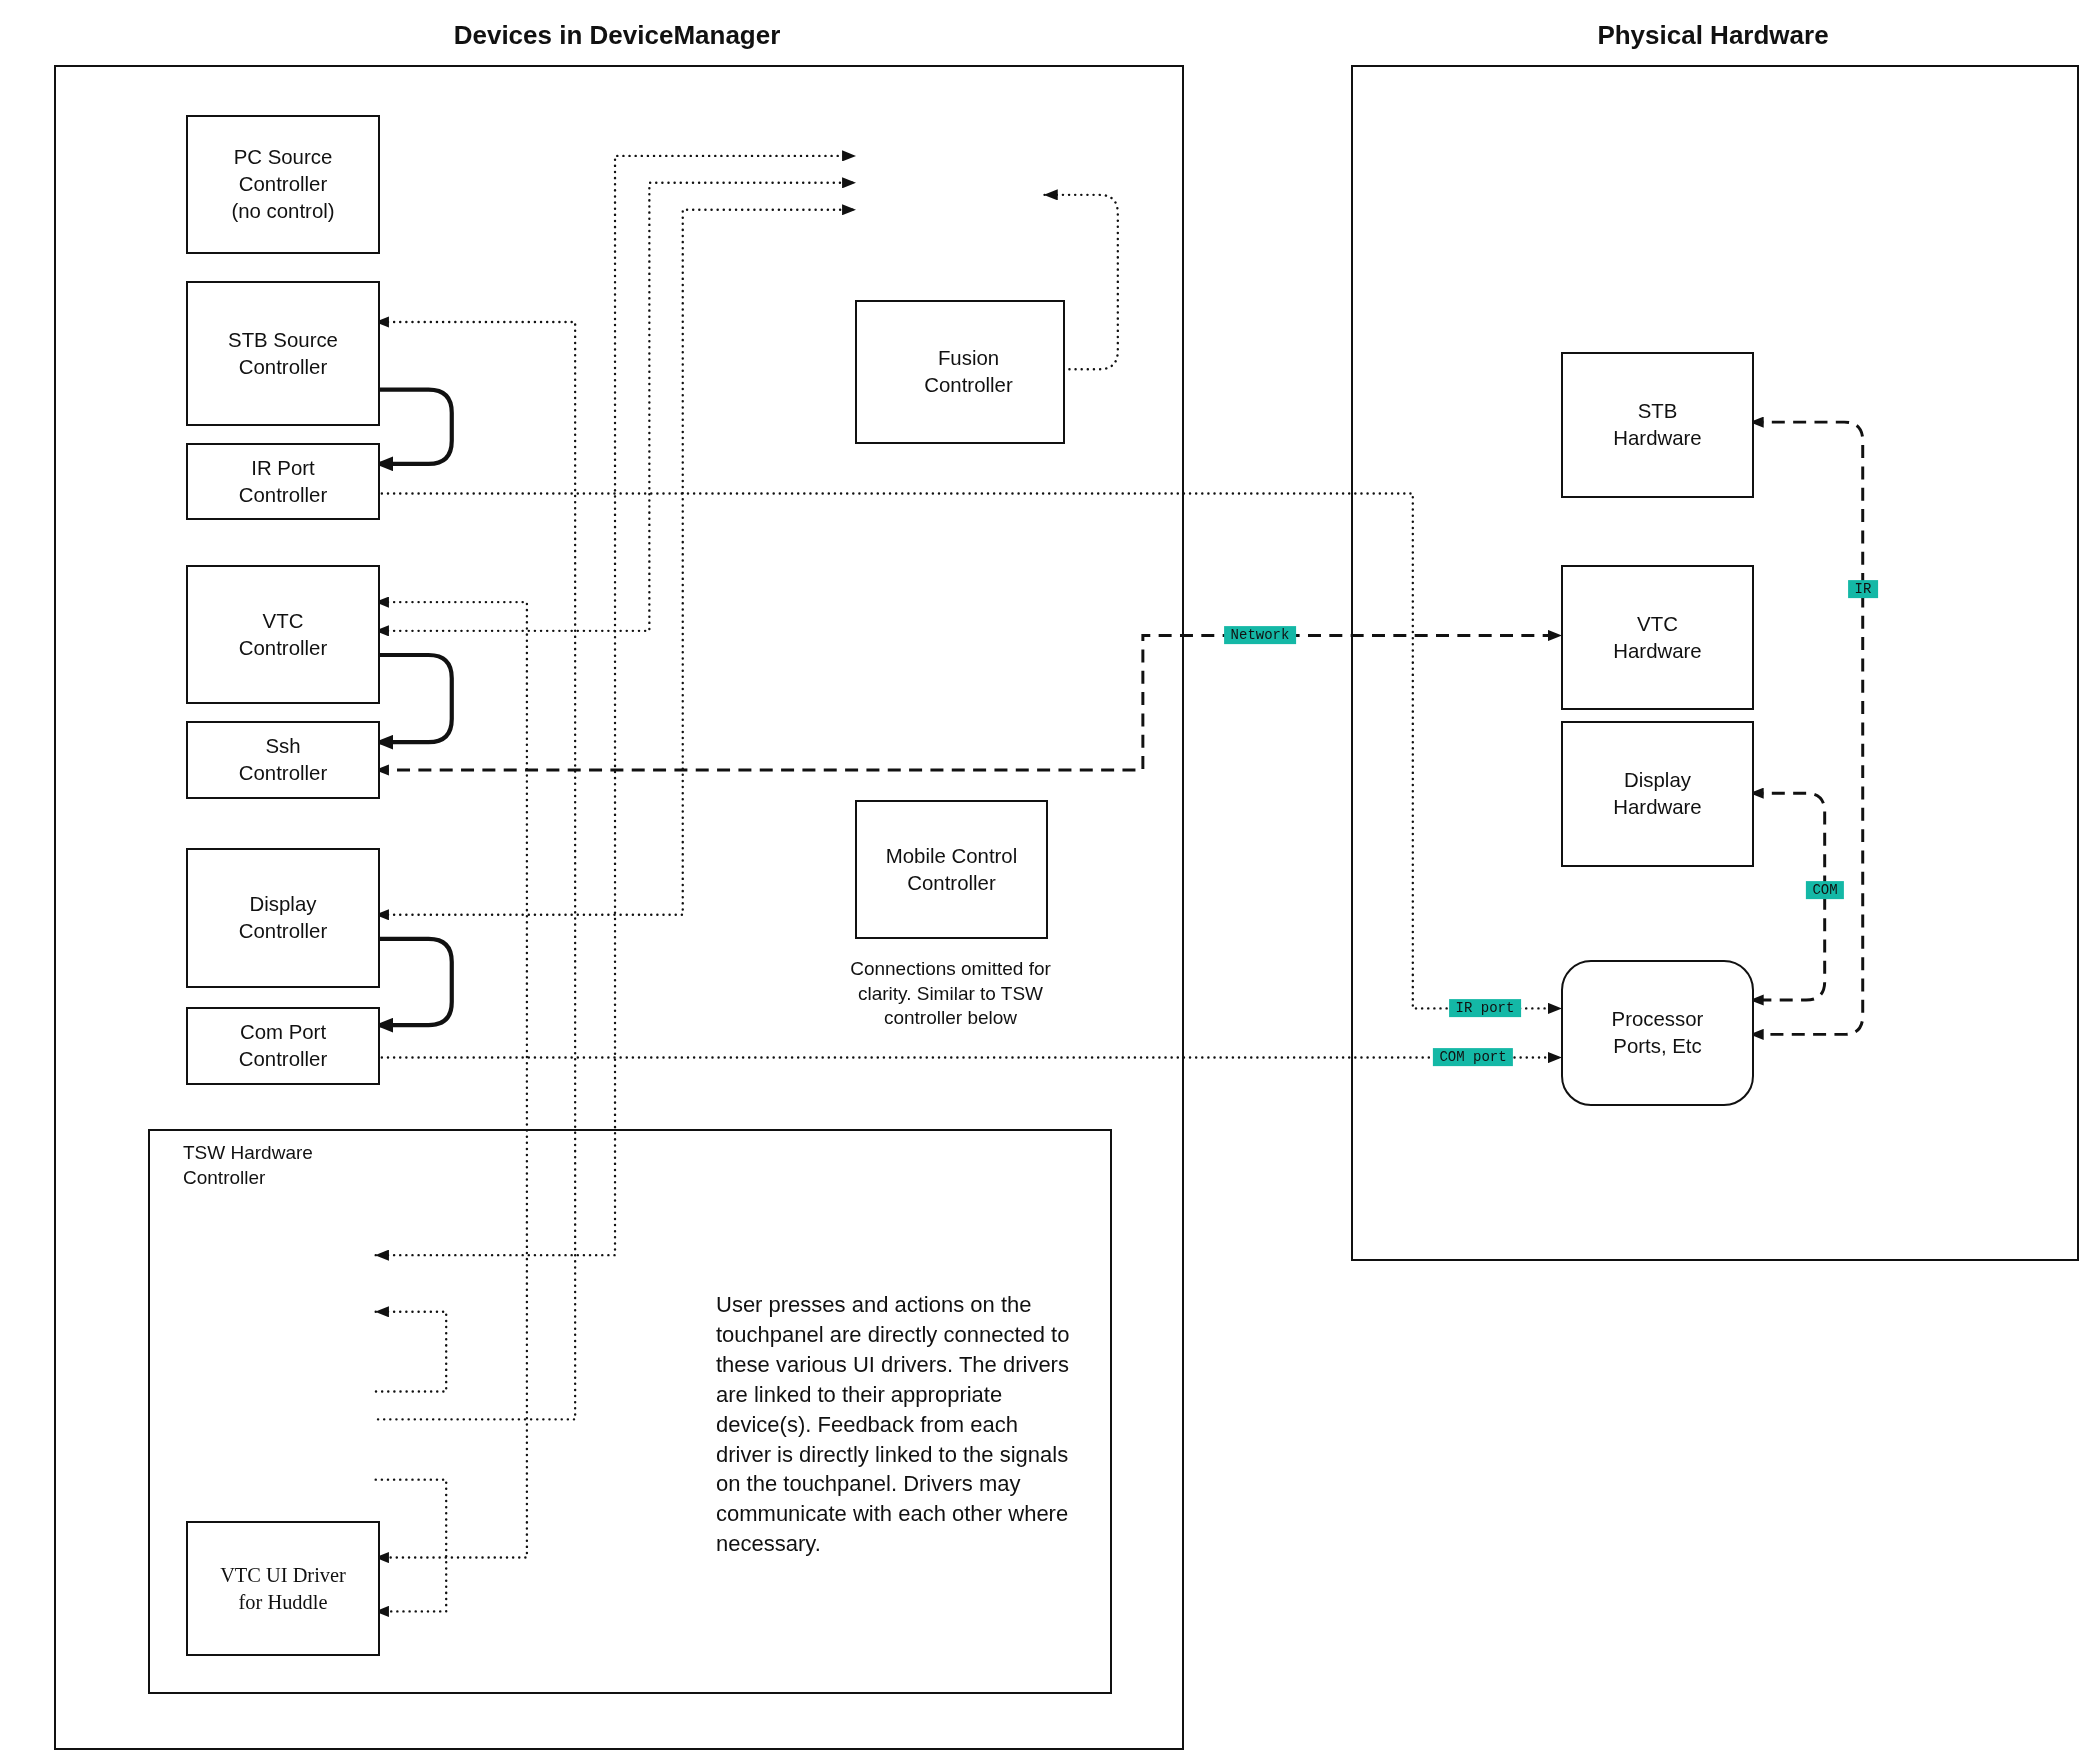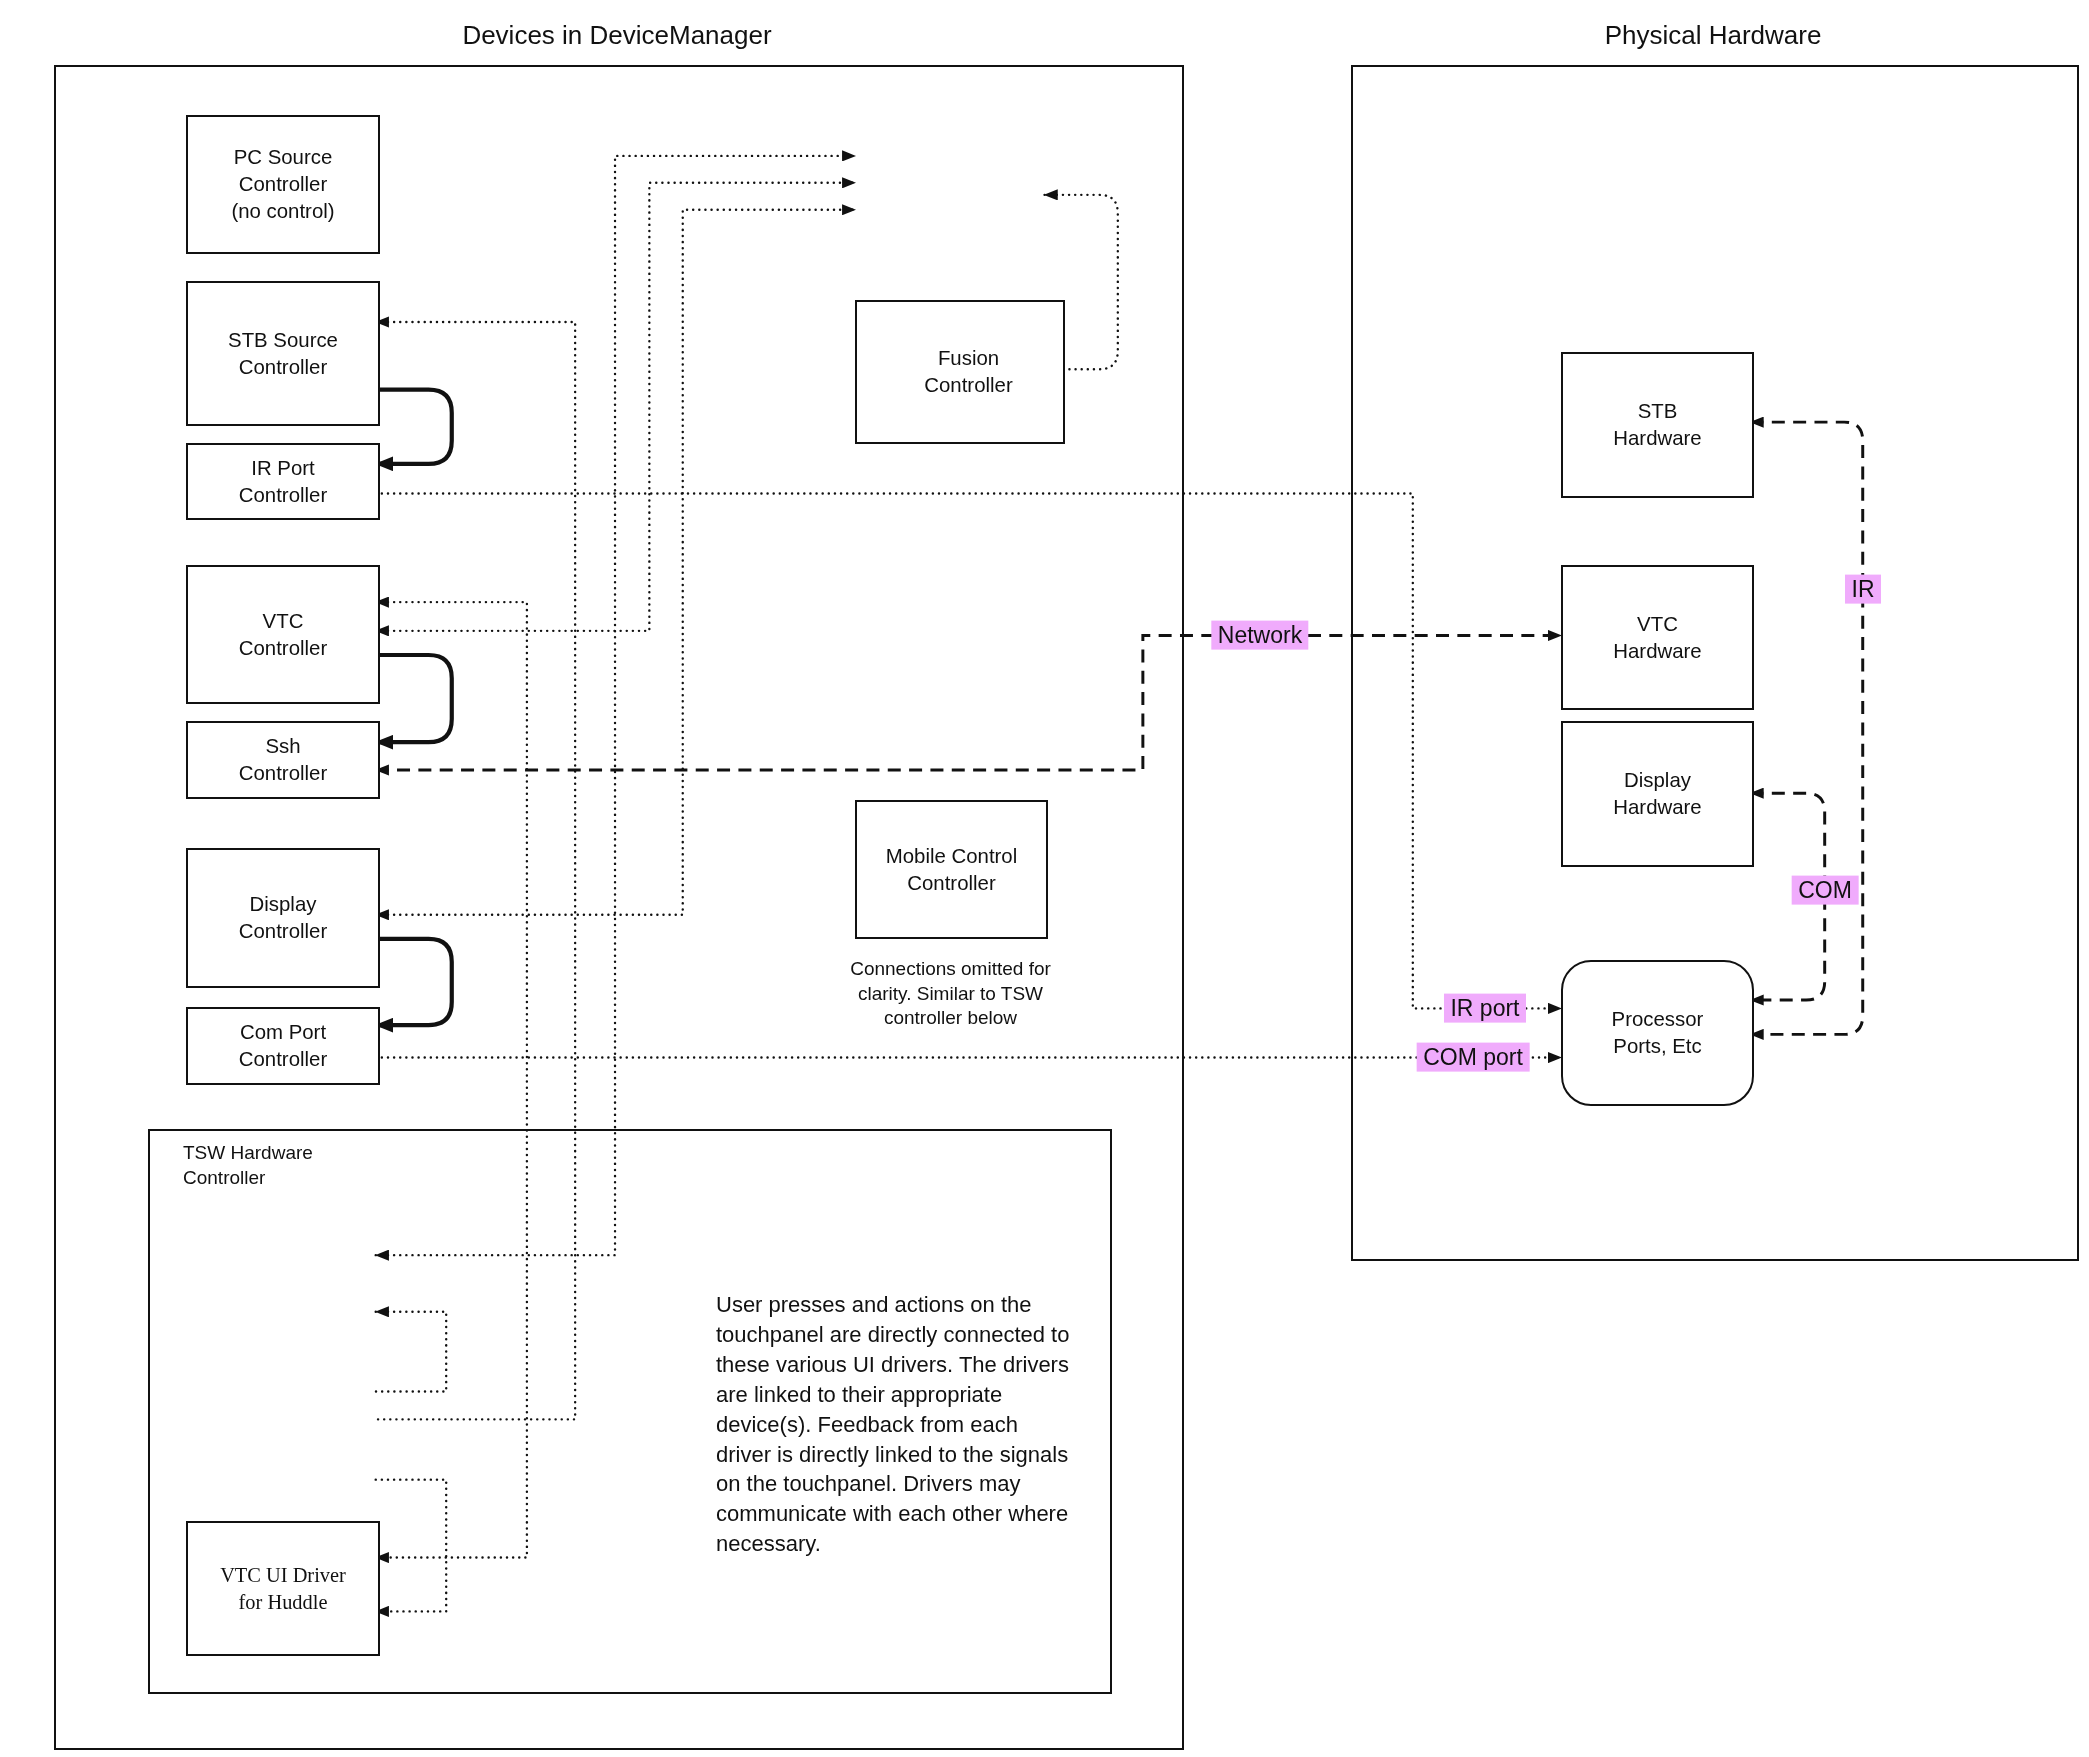--- a/index.html
+++ b/index.html
@@ -2,37 +2,37 @@
 <html style="font-size:15px"><head>
 <meta charset="utf-8">
 <style>
   html,body { margin:0; padding:0; background:#ffffff; }
   .canvas {
     position:relative; width:2090px; height:1758px;
     font-family:"Liberation Sans", sans-serif; color:#111;
     background:#ffffff; overflow:hidden;
   }
   .heading {
-    position:absolute; font-weight:normal; font-size:26px;
+    position:absolute; font-weight:bold; font-size:26px;
     transform:translateX(-50%); white-space:nowrap; color:#111;
   }
   .container { position:absolute; border:2.3px solid #111; background:transparent; }
   svg.wires { position:absolute; left:0; top:0; }
   .dot   { fill:none; stroke:#111; stroke-width:2.6; stroke-dasharray:0.1 6.5; stroke-linecap:round; }
   .dash  { fill:none; stroke:#111; stroke-width:3.2; stroke-dasharray:14 9; }
   .thick { fill:none; stroke:#111; stroke-width:4.5; }
   .box {
     position:absolute; border:2.3px solid #111; background:#fff;
     display:flex; align-items:center; justify-content:center;
     text-align:center; font-size:20.4px; line-height:1.32;
     white-space:pre-line; color:#111;
   }
   .linelabel {
-    position:absolute; background:#f0abfc; font-size:23px; padding:0.9px 6.5px;
-    transform:translate(-50%,-50%); white-space:nowrap; color:#111;
+    position:absolute; background:#14b8a6; font-size:14px; padding:0.9px 6.5px;
+    transform:translate(-50%,-50%); white-space:nowrap; color:#111;font-family:Liberation Mono, monospace;
   }
   .freetext { position:absolute; font-size:19px; line-height:1.3; white-space:pre-line; color:#111; }
   .note-center { text-align:center; }
   .tsw-note { font-size:22px; line-height:1.36; white-space:normal;margin-top:36px; }
 </style>
 </head>
 <body>
 
 <div class="canvas">
 

